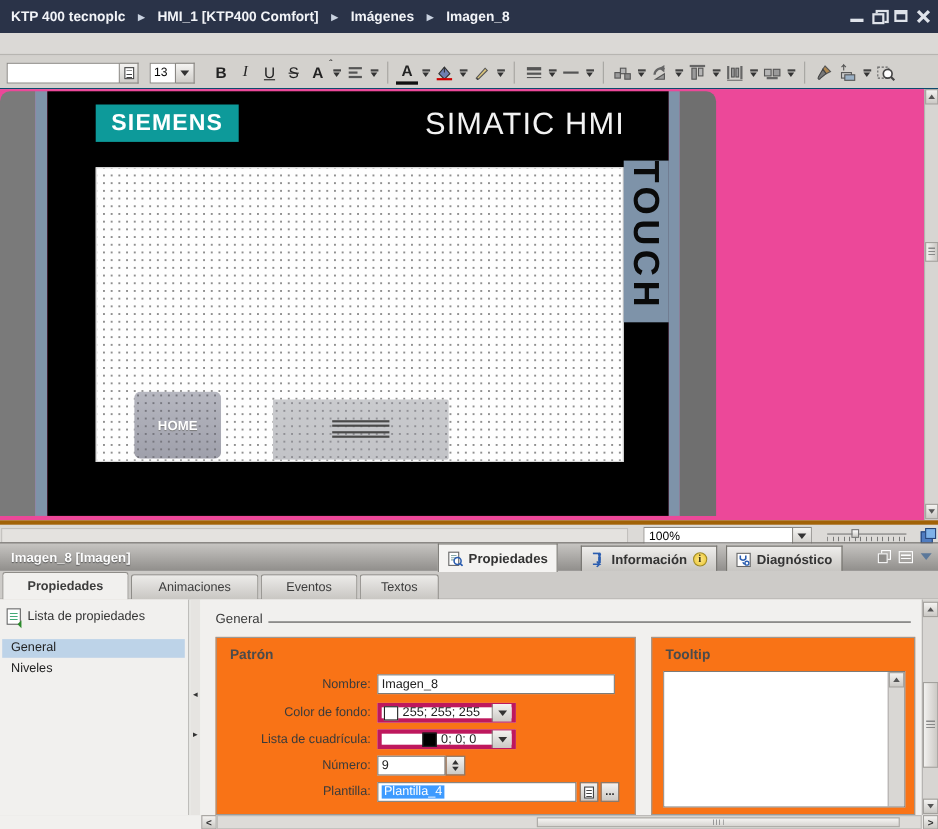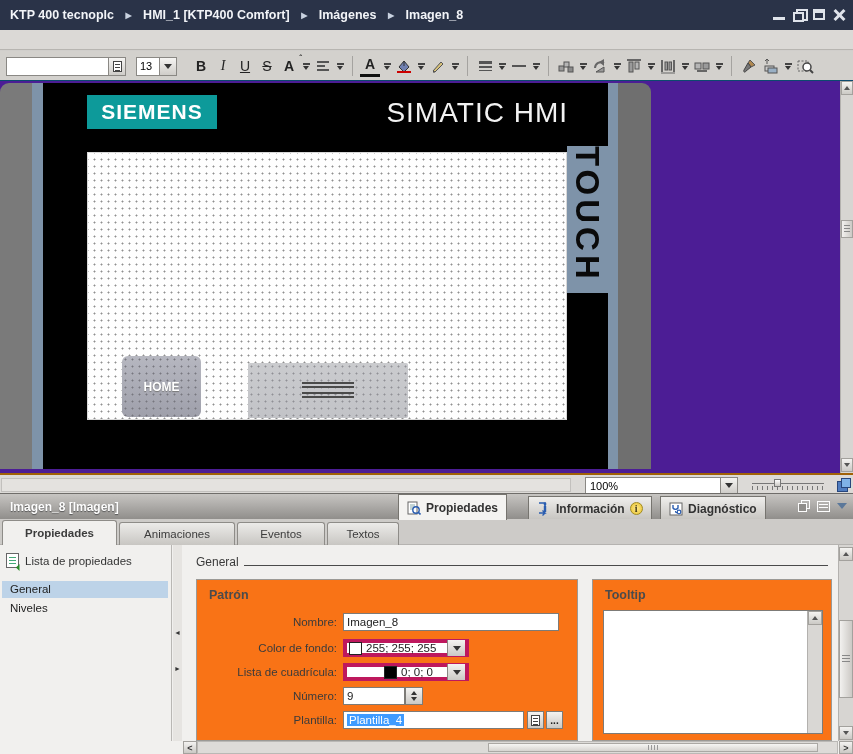--- a/index.html
+++ b/index.html
@@ -38,21 +38,21 @@
   .ital-i { font-style:italic; font-family:"Liberation Serif",serif; }
   .und-u { text-decoration:underline; }
   .strike-s { text-decoration:line-through; }
   .fontsize-a { position:relative; font-weight:bold; }
   .fontsize-a sup { position:absolute; right:-3px; top:-2px; font-size:8px; }
   .fontcolor-a { font-weight:bold; border-bottom:3px solid #111; line-height:13px; }
   .bars { display:flex; flex-direction:column; gap:2px; }
   .bars i { display:block; height:2px; background:#555; }
 
   
-  .canvas { position:absolute; left:0; top:81px; width:853px; height:392px; background:#4c1d95; overflow:hidden; }
+  .canvas { position:absolute; left:0; top:81px; width:853px; height:392px; background:#ec4899; overflow:hidden; }
   .dev-left { position:absolute; left:0; top:2px; width:32px; height:386px; background:#7a7a7a; border-radius:9px 0 0 0; }
   .dev-left-blue { position:absolute; left:32px; top:2px; width:11px; height:386px; background:#7e93a9; }
   .bezel { position:absolute; left:43px; top:2px; width:565px; height:386px; background:#000; }
   .dev-right-blue { position:absolute; left:608px; top:2px; width:10px; height:386px; background:#7e93a9; }
   .dev-right { position:absolute; left:618px; top:2px; width:33px; height:386px; background:#6f6f6f; border-radius:0 9px 0 0; }
   .siemens { position:absolute; left:87px; top:14px; width:130px; height:34px; background:#0d9a9a; color:#fff; font-weight:bold; font-size:21px; letter-spacing:1px; display:flex; align-items:center; justify-content:center; }
   .simatic { position:absolute; right:285px; top:16px; color:#f2f2f2; font-size:28px; letter-spacing:1px; font-weight:400; }
   .dotscreen { position:absolute; left:87px; top:71px; width:480px; height:268px; background-color:#fefefe; background-image:radial-gradient(circle,#8f8f8f 0.9px,transparent 1.1px); background-size:7px 7px; background-position:3px 3px; border:1px solid #d9d9d9; }
   .touchband { position:absolute; left:567px; top:65px; width:41px; height:147px; background:#7e93a9; overflow:visible; }
   .touchband span { position:absolute; left:0; top:0; width:147px; height:41px; line-height:41px; font-size:33px; font-weight:bold; letter-spacing:4px; color:#0a0a0a; transform:rotate(90deg) translateY(-41px); transform-origin:top left; font-stretch:condensed; }
@@ -63,21 +63,21 @@
   .lines-glyph i:nth-child(2){ margin-bottom:4px; }
 
   
   .vscroll { position:absolute; right:0; top:0; width:13px; background:#d7d5d2; border-left:1px solid #b3b1ae; }
   .sb-btn { position:absolute; left:0; width:12px; height:14px; background:linear-gradient(#f4f3f1,#cbc9c5); border:1px solid #a3a19d; display:flex; align-items:center; justify-content:center; cursor:pointer; }
   .sb-btn .tri-up,.sb-btn .tri-down { border-left-width:3px; border-right-width:3px; }
   .sb-btn .tri-up { border-bottom-width:4px; border-bottom-color:#555; }
   .sb-btn .tri-down { border-top-width:4px; border-top-color:#555; }
   .sb-thumb-v { position:absolute; left:0; width:12px; background:linear-gradient(90deg,#f2f1ef,#ccc9c5); border:1px solid #a3a19d; cursor:grab; }
   .sb-thumb-v::after { content:""; position:absolute; left:2px; right:2px; top:50%; margin-top:-4px; height:8px; background:repeating-linear-gradient(#888 0 1px,transparent 1px 3px); }
-  .canvas-footer { position:absolute; left:0; top:473px; width:853px; height:20px; background:#dcdad7; border-top:2px solid #a16207; }
+  .canvas-footer { position:absolute; left:0; top:473px; width:853px; height:20px; background:#dcdad7; border-top:4px solid #a16207; }
   .htrack { position:absolute; left:1px; top:3px; width:570px; height:14px; background:#e4e2df; border:1px solid #c2c0bd; }
   .zoom-combo { position:absolute; left:585px; top:2px; width:153px; height:17px; background:#fff; border:1px solid #8a8884; }
   .zoom-combo input { position:absolute; left:0; top:0; width:134px; height:15px; border:none; font-size:11px; padding:0 4px; font-family:"Liberation Sans",sans-serif; }
   .zoom-combo .mini-btn { position:absolute; right:0; top:0; height:15px; border:none; border-left:1px solid #8a8884; }
   .zoom-slider { position:absolute; left:752px; top:4px; width:72px; height:12px; }
   .zoom-slider .rail { position:absolute; left:0; right:0; top:4px; height:1px; background:#777; }
   .zoom-slider .ticks { position:absolute; left:0; right:0; top:7px; height:4px; background:repeating-linear-gradient(90deg,#777 0 1px,transparent 1px 5px); }
   .zoom-slider .thumb { position:absolute; left:22px; top:0; width:7px; height:8px; background:linear-gradient(#fdfdfd,#c9c7c3); border:1px solid #777; cursor:grab; }
   .fit-icon { position:absolute; right:3px; top:3px; width:13px; height:13px; cursor:pointer; }
   .fit-icon::before { content:""; position:absolute; left:0; top:3px; width:9px; height:9px; background:#4f7cc0; border:1px solid #27467c; }

